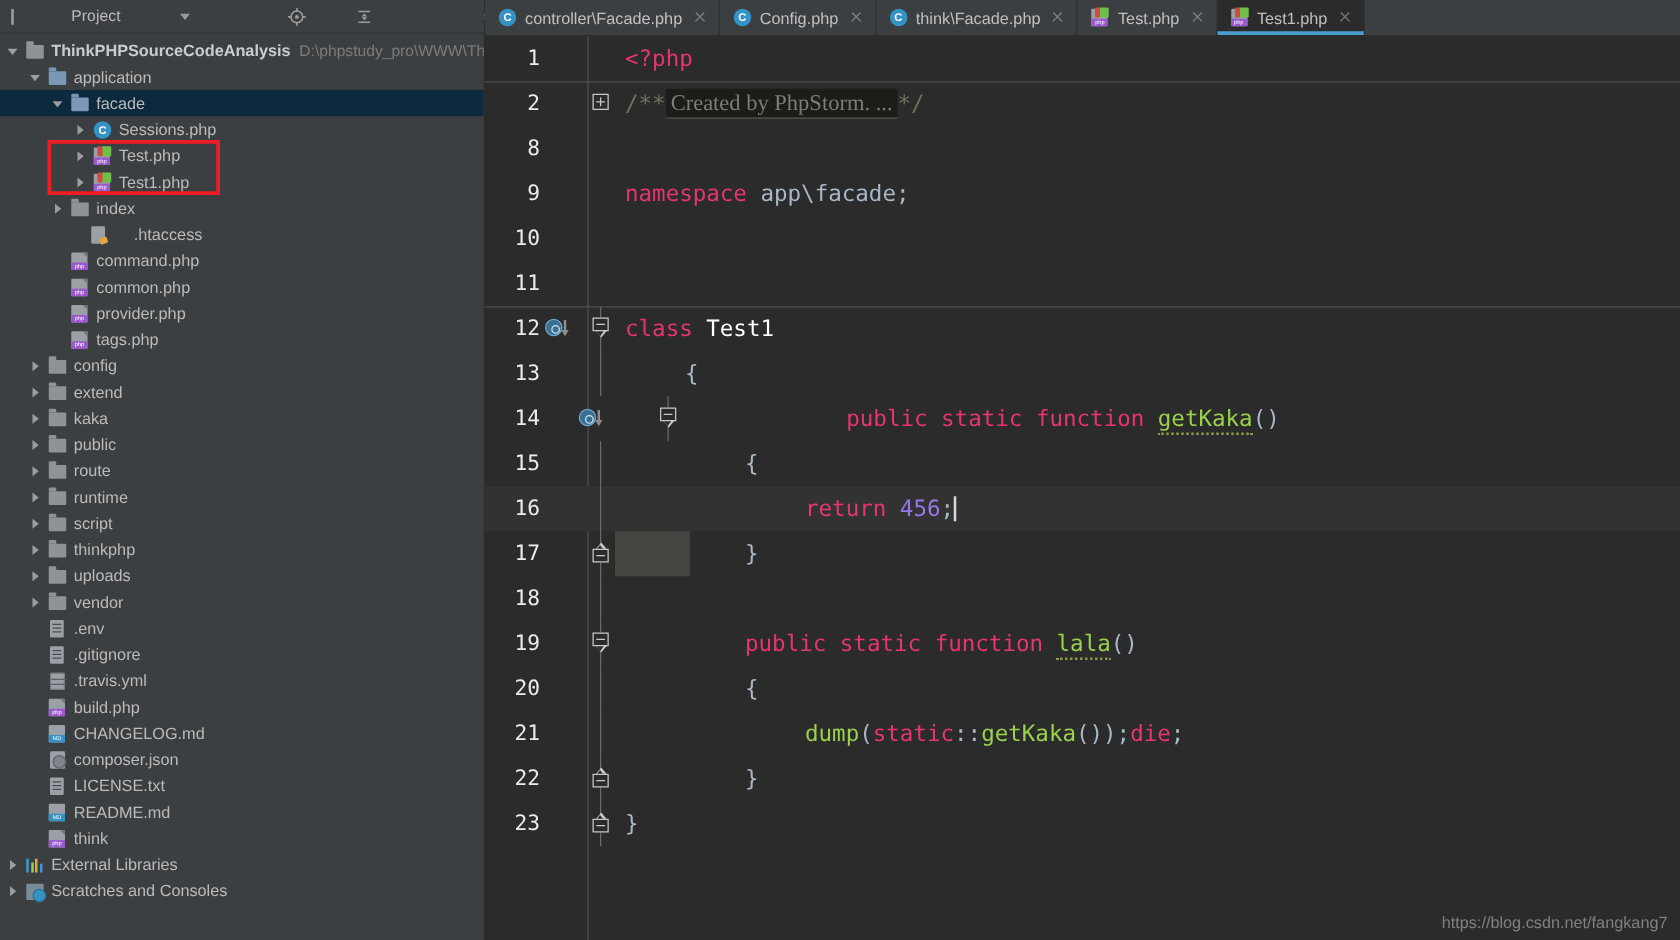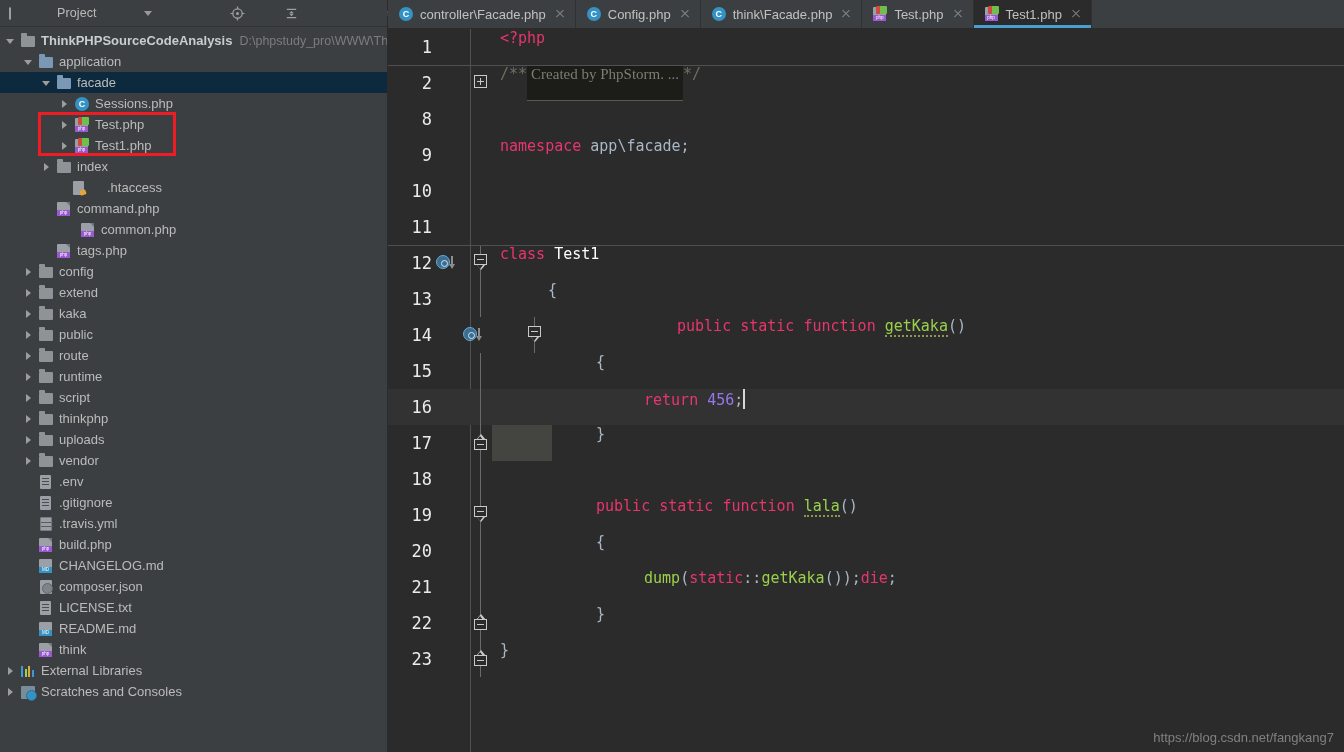--- a/index.html
+++ b/index.html
@@ -210,23 +210,23 @@
   }
   .cline.cur { background:#323232; }
   .gut-num {
     width:46px; flex:0 0 46px; text-align:right;
     font-family:"DejaVu Sans Mono", monospace;
     font-size:17px; color:#ebebeb; padding-right:2px;
   }
   .gut-mark { width:36px; flex:0 0 36px; position:relative; height:36px; }
   .fold-col { width:22px; flex:0 0 22px; position:relative; height:36px; }
   .code-txt {
-    flex:1 1 auto; height:36px; display:flex; 
+    flex:1 1 auto; height:36px; display:flex; align-items:center;
     font-family:"DejaVu Sans Mono", monospace;
-    font-size:15px; white-space:pre; color:#a9b7c6;
+    font-size:18px; white-space:pre; color:#a9b7c6;
     padding-left:8px;
   }
   
   .vline{ position:absolute;left:10px;top:0;bottom:0;width:1px;background:#6a6a6a; }
   
   .fbox{
     position:absolute;left:4px;top:10px;width:13px;height:13px;
     border:1px solid #c9c9c9;background:#2b2b2b;
   }
   .fbox::after{
@@ -417,28 +417,37 @@
         </div>
         <div class="row" style="padding-left: 42px;">
           <span class="arrow none"></span>
           <span class="ico">
             <span class="php-ic">
               <span class="corner"></span>
             </span>
           </span>
           <span class="lbl">command.php</span>
         </div>
-        <div class="row" style="padding-left: 66px;">
+        <div class="row" style="padding-left: 42px;">
           <span class="arrow none"></span>
           <span class="ico">
             <span class="php-ic">
               <span class="corner"></span>
             </span>
           </span>
           <span class="lbl">common.php</span>
+        </div>
+        <div class="row" style="padding-left: 42px;">
+          <span class="arrow none"></span>
+          <span class="ico">
+            <span class="php-ic">
+              <span class="corner"></span>
+            </span>
+          </span>
+          <span class="lbl">provider.php</span>
         </div>
         <div class="row" style="padding-left: 42px;">
           <span class="arrow none"></span>
           <span class="ico">
             <span class="php-ic">
               <span class="corner"></span>
             </span>
           </span>
           <span class="lbl">tags.php</span>
         </div>

